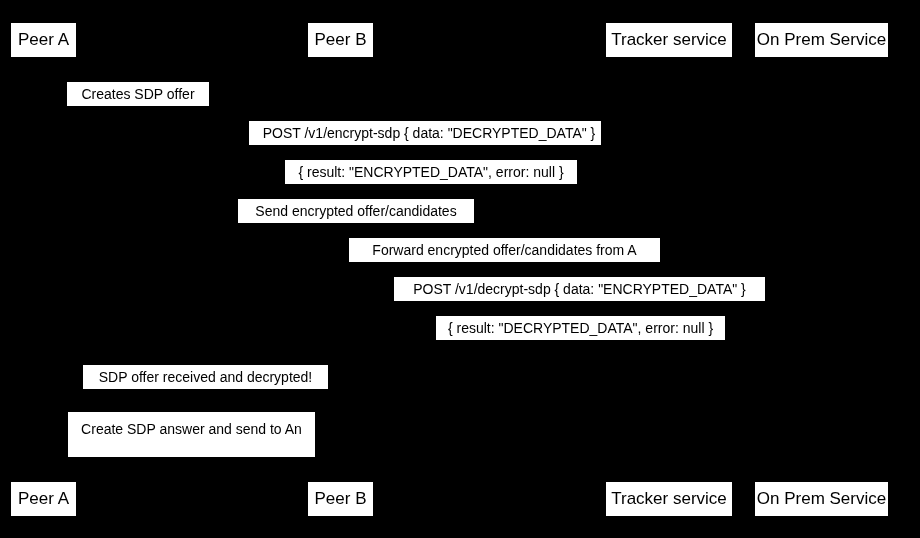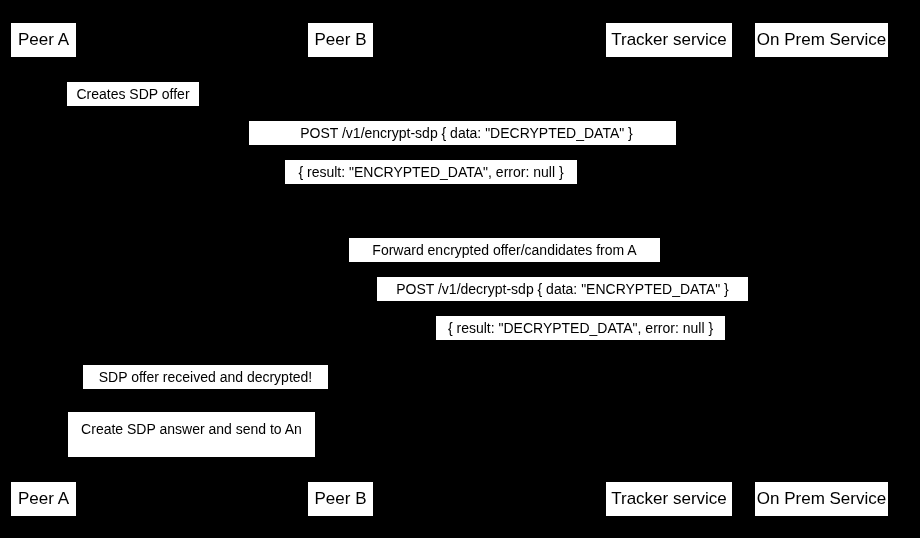--- a/index.html
+++ b/index.html
@@ -84,30 +84,31 @@
   <div class="arrow" style="left:340px; top:289px; width:481px;"></div>
   <div class="arrow" style="left:340px; top:328px; width:481px;"></div>
   <div class="arrow" style="left:43px;  top:377px; width:297px;"></div>
   <div class="arrow" style="left:43px;  top:436px; width:297px;"></div>
 
   <div class="actor-box" style="left:10px;  top:22px; width:67px;">Peer A</div>
   <div class="actor-box" style="left:307px; top:22px; width:67px;">Peer B</div>
   <div class="actor-box" style="left:605px; top:22px; width:128px;">Tracker service</div>
   <div class="actor-box" style="left:754px; top:22px; width:135px;">On Prem Service</div>
 
-  <div class="label-box" style="left:67px;  top:82px;  width:132px;">Creates SDP offer</div>
+  <div class="label-box" style="left:67px;  top:82px;  width:142px;">Creates SDP offer</div>
 
-  <div class="label-box" style="left:249px; top:121px; width:427px;padding-left:8px;">POST /v1/encrypt-sdp { data: "DECRYPTED_DATA" }</div>
+  <div class="label-box" style="left:249px; top:121px; width:352px;padding-left:8px;">POST /v1/encrypt-sdp { data: "DECRYPTED_DATA" }</div>
 
   <div class="label-box" style="left:285px; top:160px; width:292px;">{ result: "ENCRYPTED_DATA", error: null }</div>
 
+  <div class="label-box" style="left:238px; top:199px; width:236px;">Send encrypted offer/candidates</div>
 
   <div class="label-box" style="left:349px; top:238px; width:311px;">Forward encrypted offer/candidates from A</div>
 
-  <div class="label-box" style="left:377px; top:277px; width:371px;">POST /v1/decrypt-sdp { data: "ENCRYPTED_DATA" }</div>
+  <div class="label-box" style="left:394px; top:277px; width:371px;">POST /v1/decrypt-sdp { data: "ENCRYPTED_DATA" }</div>
 
   <div class="label-box" style="left:436px; top:316px; width:289px;">{ result: "DECRYPTED_DATA", error: null }</div>
 
   <div class="label-box" style="left:71px;  top:365px; width:245px;margin-left:12px;">SDP offer received and decrypted!</div>
 
   <div class="label-box two-line" style="left:68px; top:412px; width:247px;">
     <span class="l1">Create SDP answer and send to An</span>
   </div>
 
   <div class="actor-box" style="left:10px;  top:481px; width:67px;">Peer A</div>

